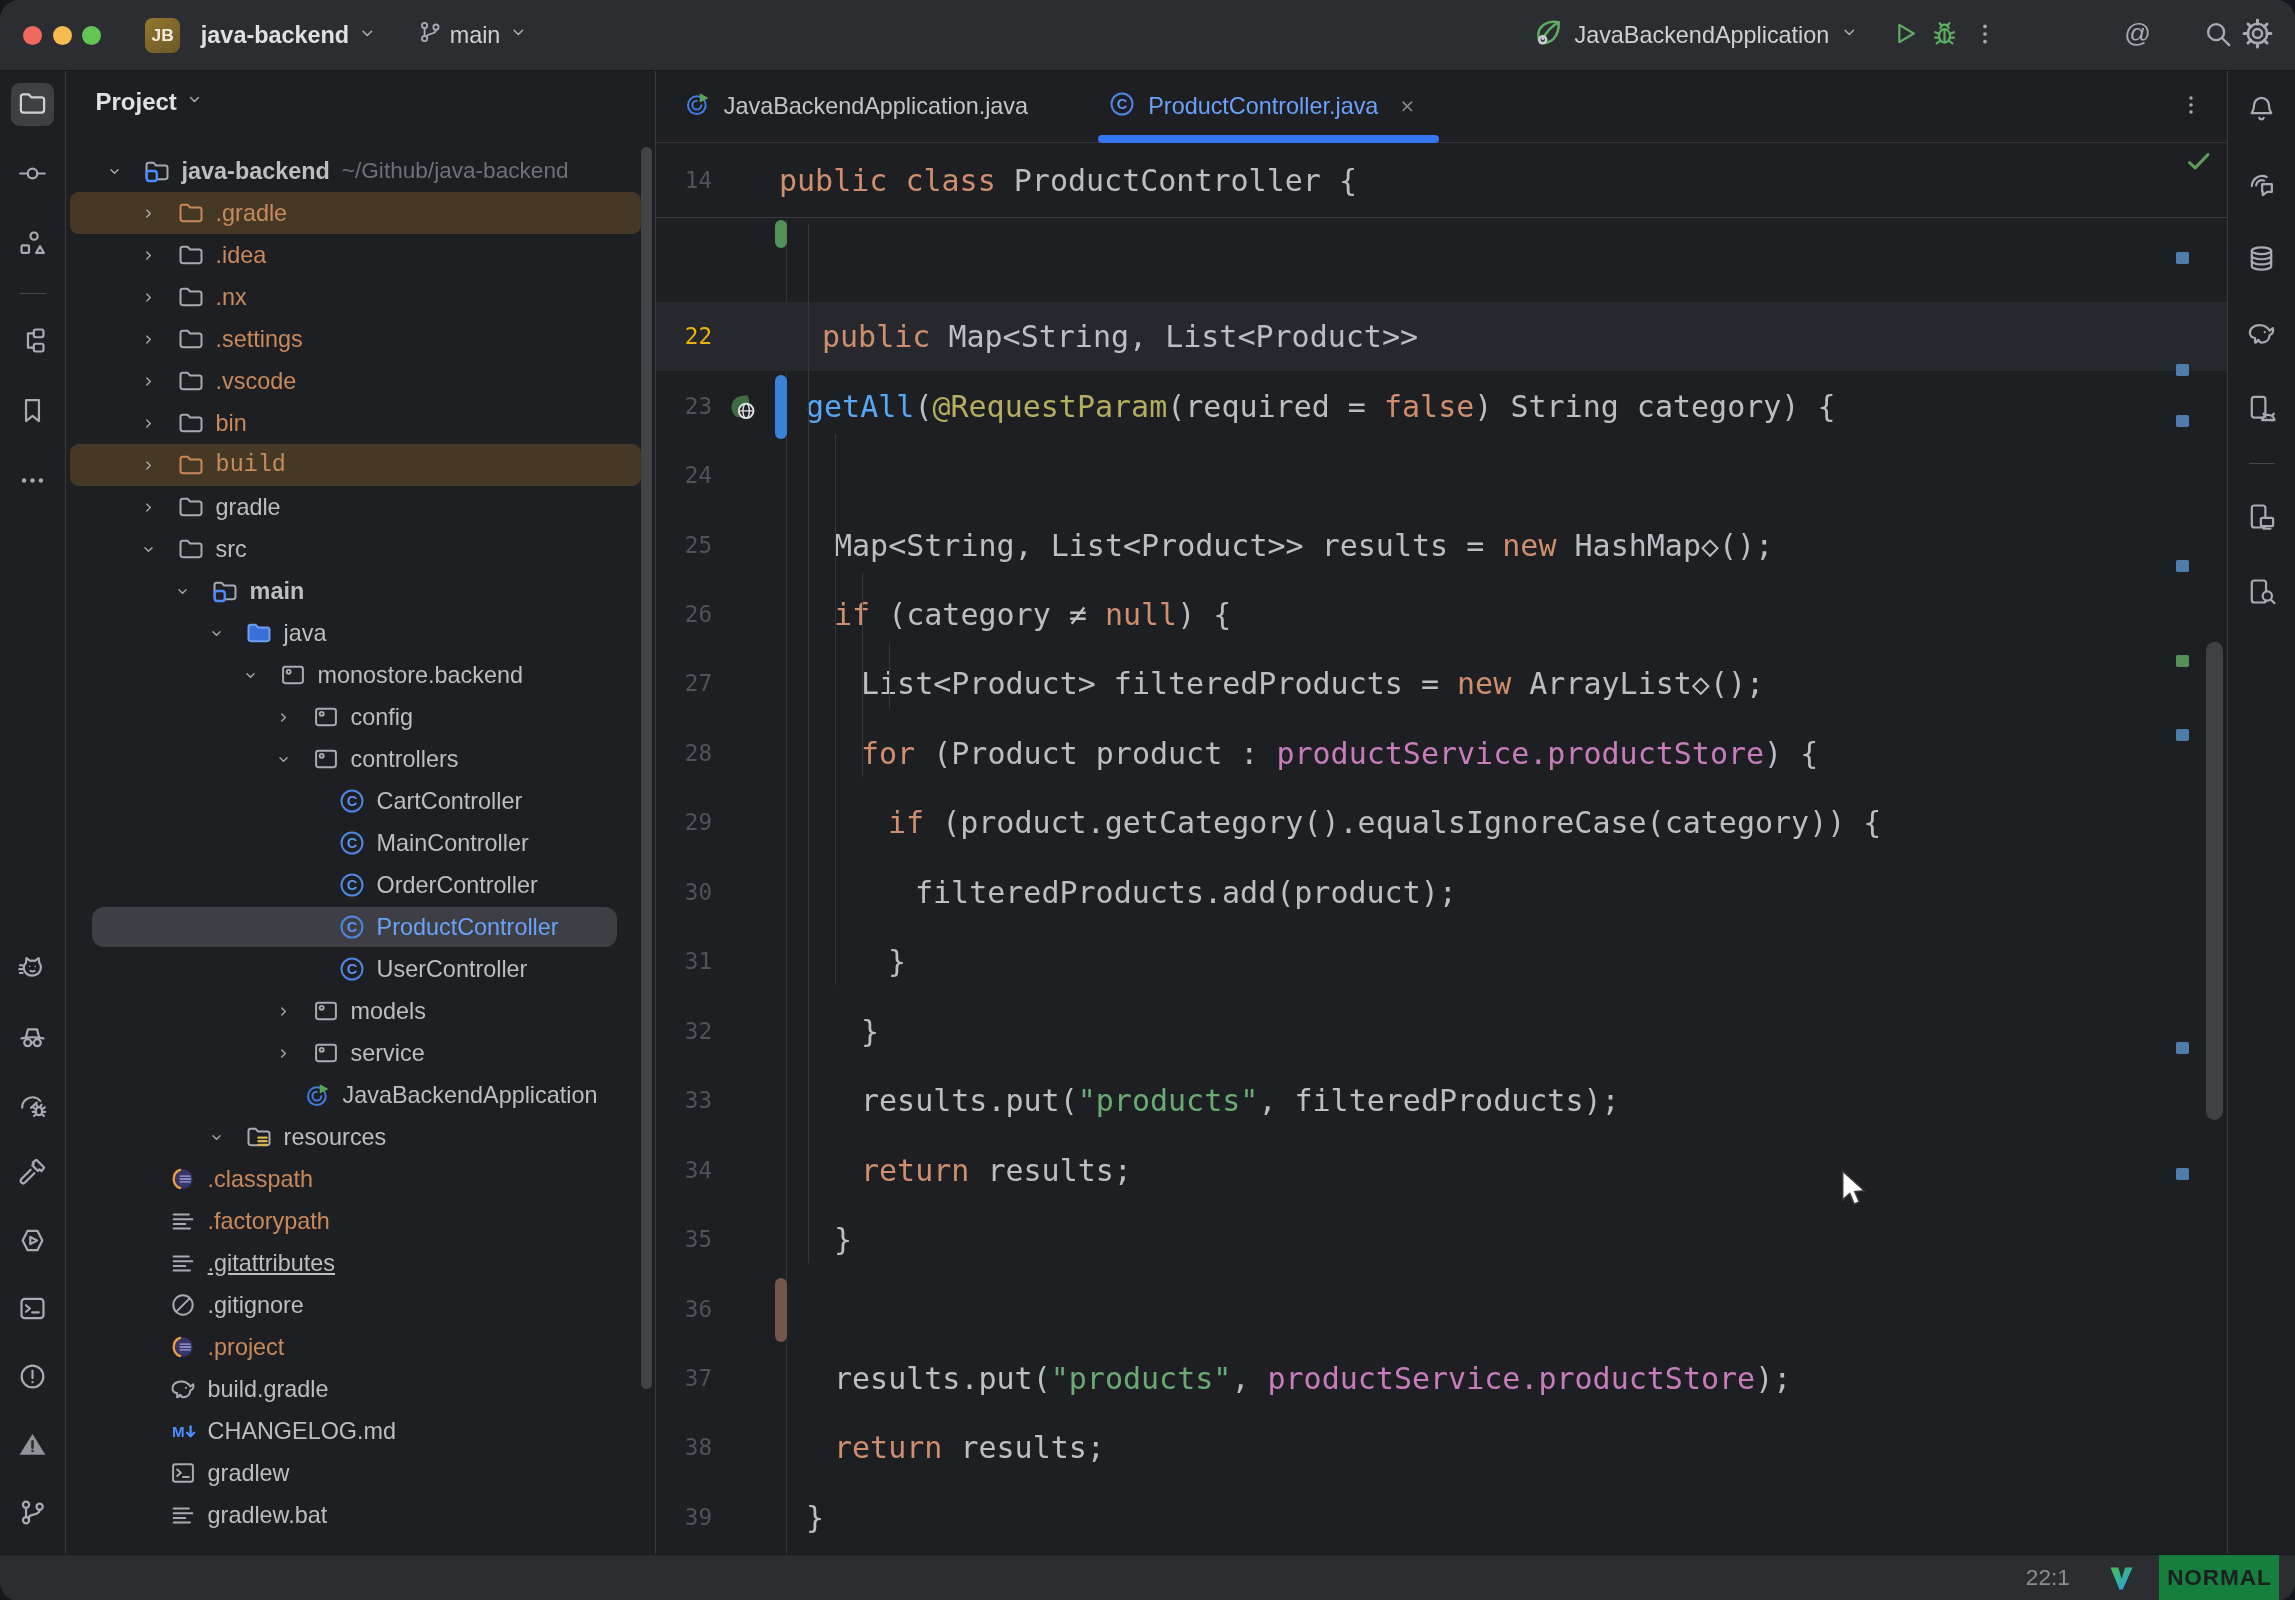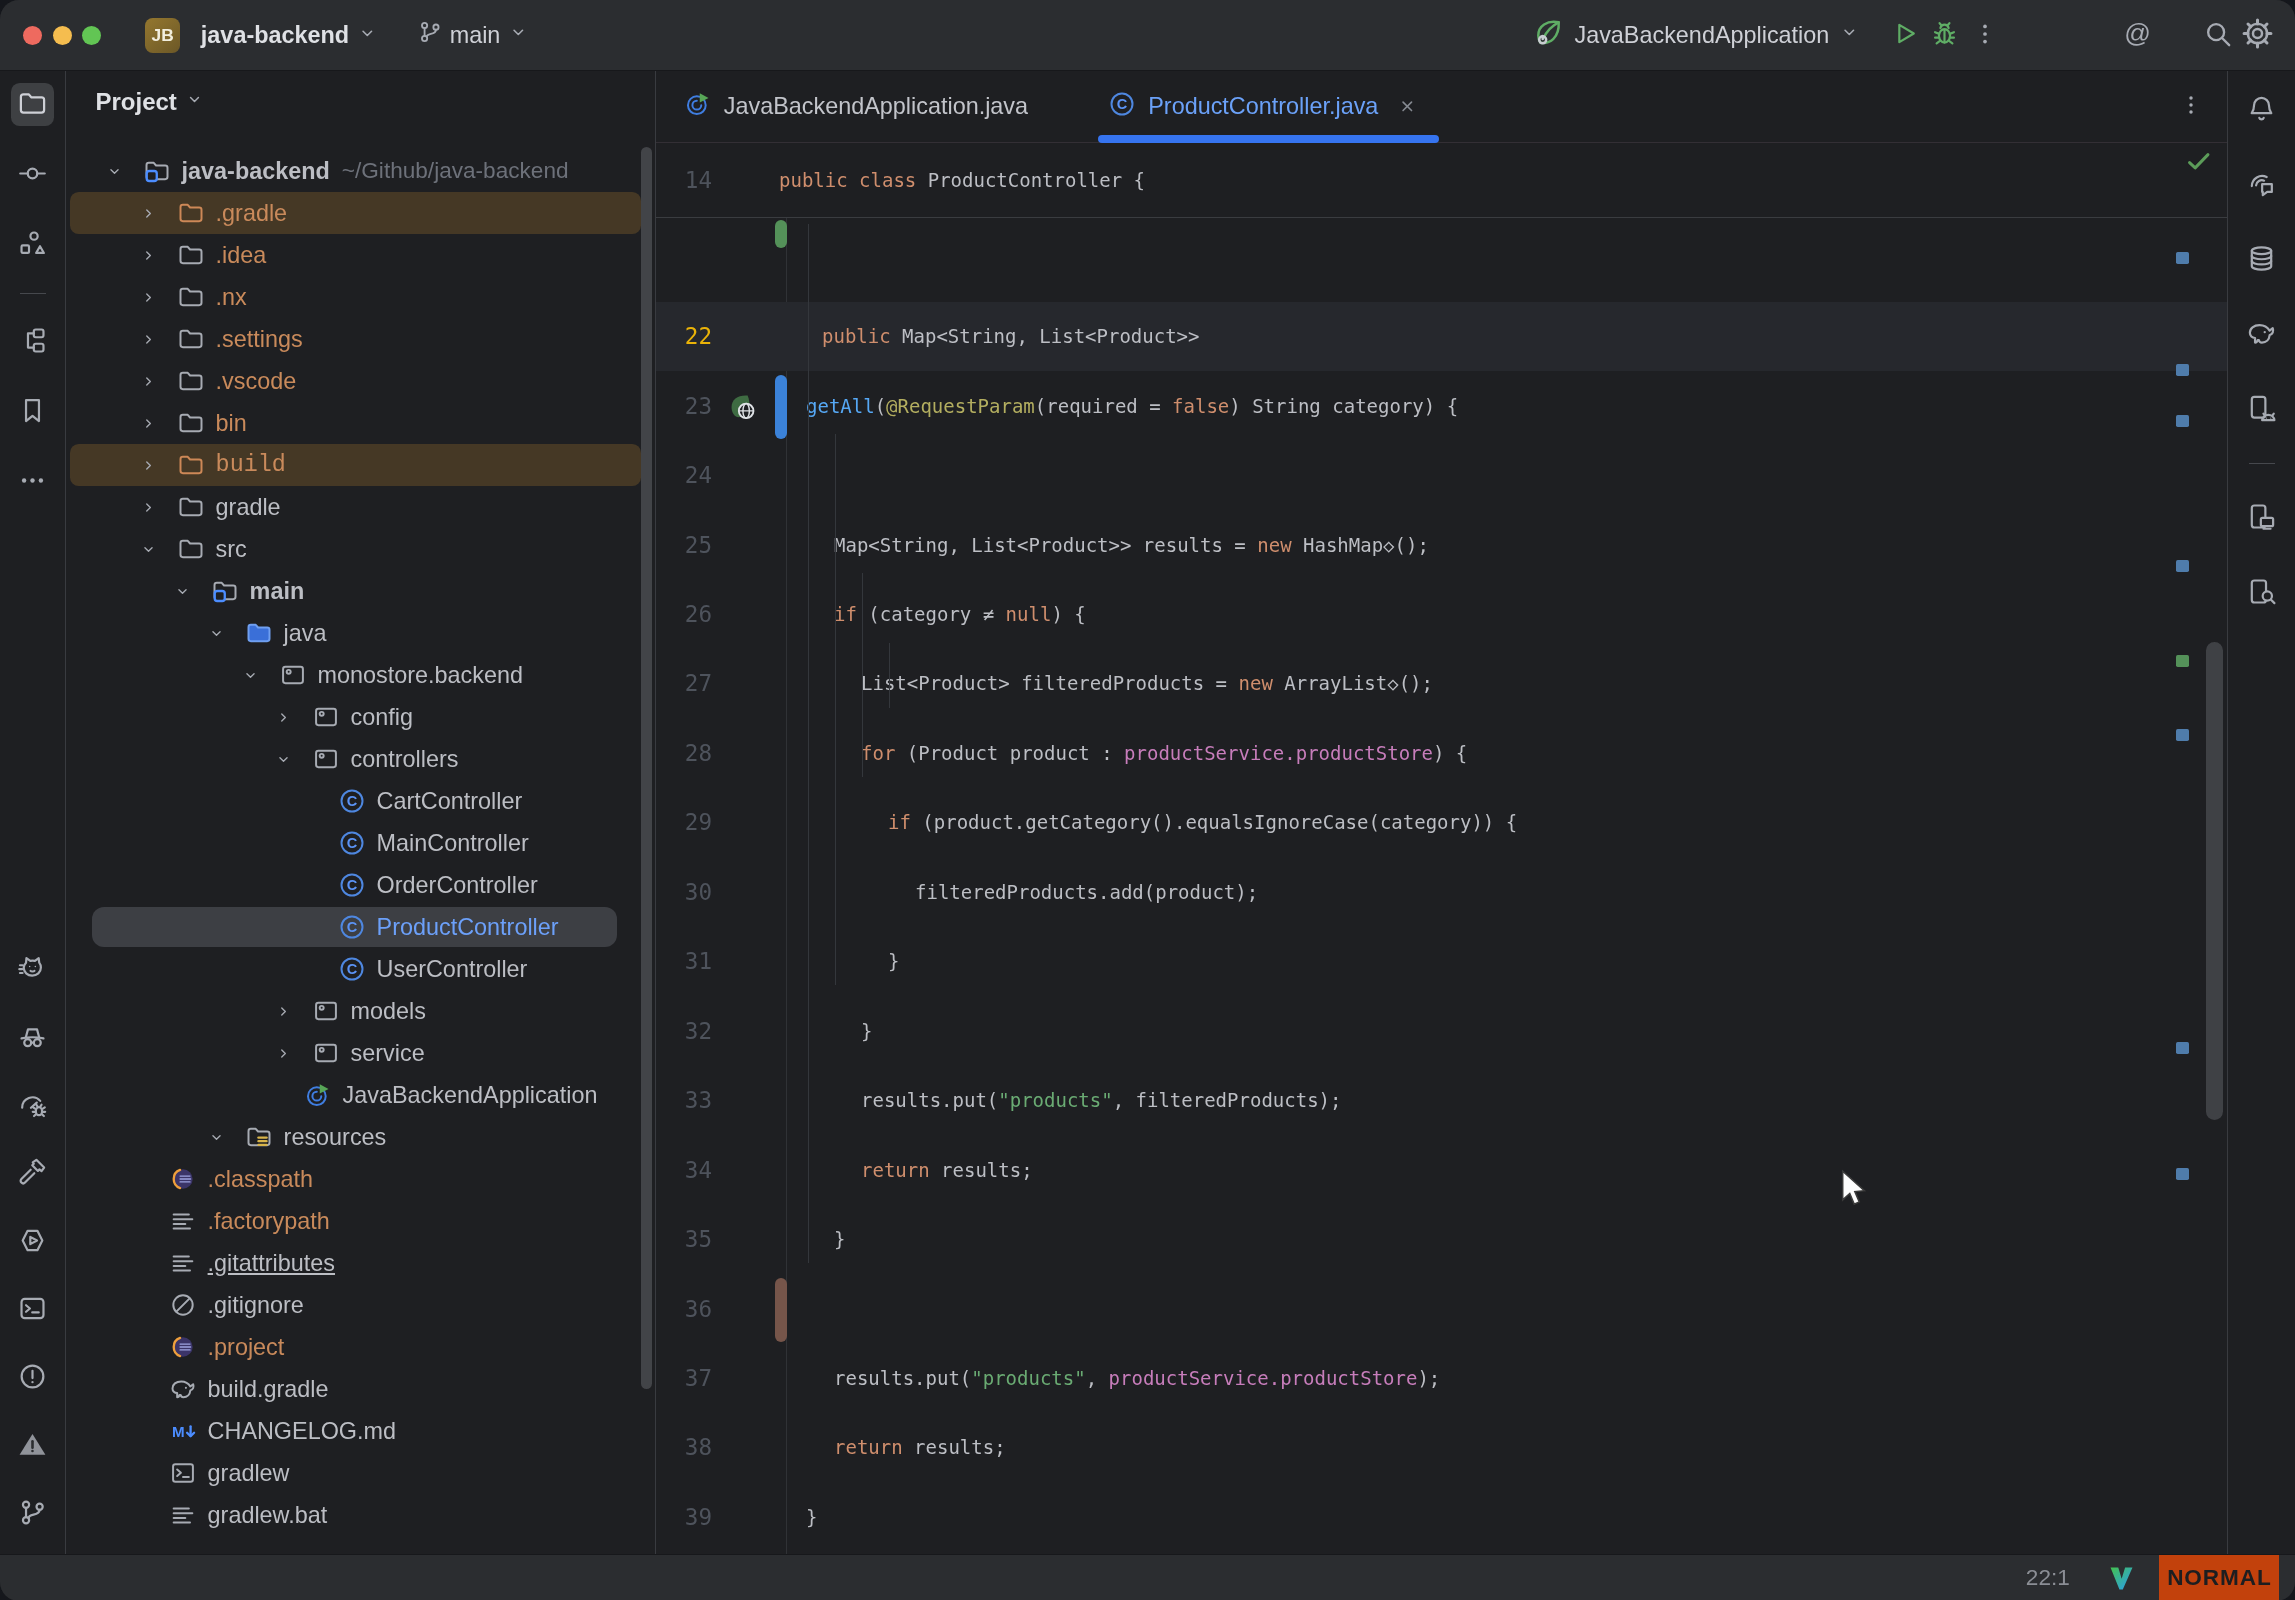--- a/index.html
+++ b/index.html
@@ -58,35 +58,35 @@
   .tab .closex{margin-left:5.2px;display:flex}
   .tabs-kebab{margin-left:auto;margin-right:22.6px;align-self:center}
   .stickyrow{height:75px;flex:none;position:relative;border-bottom:0.9px solid #3a3c40;background:var(--panel)}
   .codearea{flex:1;position:relative;overflow:hidden;font-family:"DejaVu Sans Mono",monospace}
   .codearea::before{content:"";position:absolute;left:130px;top:0;bottom:0;width:0.9px;background:#303236}
   .cline{position:absolute;left:0;right:0;height:69px}
   .cline.current{background:#26282d}
   .lnum{position:absolute;left:0;top:0;width:56px;height:69px;line-height:69px;text-align:right;font-size:22.6px;color:#4e535c;font-family:"DejaVu Sans Mono",monospace}
   .lnum.cur{color:#eab308}
   .stickyrow .lnum{height:75px;line-height:75px}
-  .ctext{position:absolute;top:0;height:69px;line-height:69px;font-size:19px;white-space:pre;color:#bcbec4}
+  .ctext{position:absolute;top:0;height:69px;line-height:69px;font-size:30px;white-space:pre;color:#bcbec4}
   .stickyrow .ctext{height:75px;line-height:75px;font-family:"DejaVu Sans Mono",monospace}
   .tok-kw{color:#cf8e6d}.tok-ann{color:#b3ae60}.tok-m{color:#56a8f5}.tok-s{color:#6aab73}.tok-f{color:#c77dbb}.tok-w{color:#bcbec4}
   .chmark{position:absolute;left:119px;width:12px;border-radius:6px}
   .gutter-globe{position:absolute;left:69px;width:35px;height:35px;top:17.4px}
   .iguide{position:absolute;width:0.9px;background:#34373c}
   .stripe-mark{position:absolute;width:13px;height:12px;border-radius:1.7px}
   .ed-scrollbar{position:absolute;border-radius:8.7px;background:rgba(164,168,174,.25)}
   .ed-check{position:absolute}
   
   .statusbar{height:47px;flex:none;background:var(--bar);border-top:0.9px solid var(--border-dark);display:flex;align-items:center;justify-content:flex-end;position:relative}
   .caretpos{font-size:22.6px;color:#8b8e95;margin-right:36px}
   .vimv{margin-right:22.6px;display:flex}
   .vim-badge{height:47px;display:flex;align-items:center;justify-content:center;width:120px;margin-right:15.6px;
-    font-size:22.6px;font-weight:700;color:#1d1e20;letter-spacing:0.9px;background:#c2410c}
+    font-size:22.6px;font-weight:700;color:#1d1e20;letter-spacing:0.9px;background:#15803d}
   .cursor{position:absolute;z-index:99;pointer-events:none}
   svg text{font-family:"Liberation Sans",sans-serif}
 </style>
 </head>
 <body>
 
 <div class="window">
 
   <div class="titlebar">
     <div class="lights">

